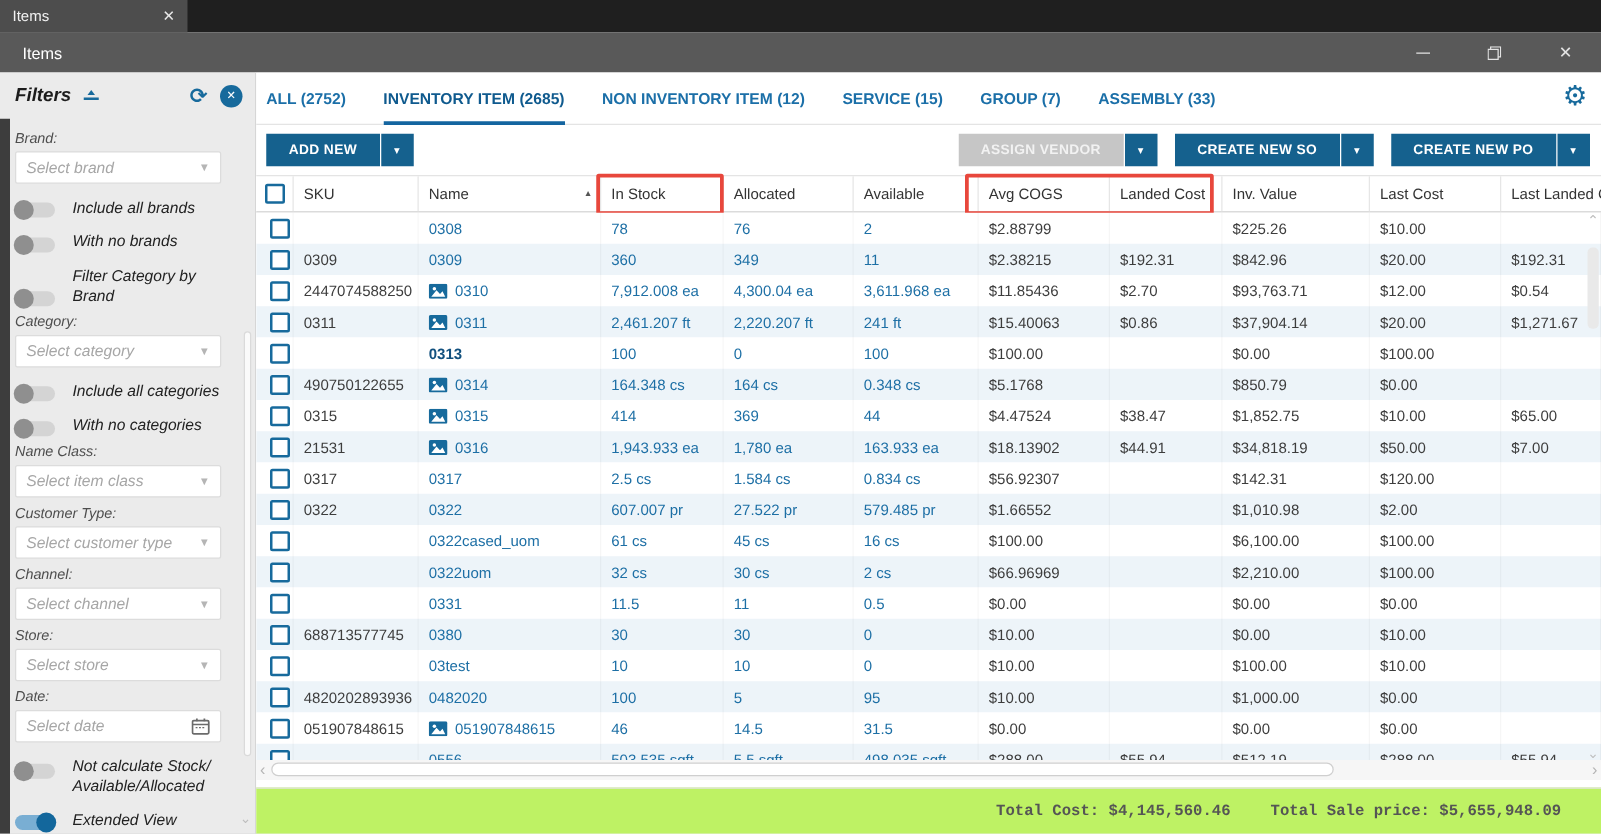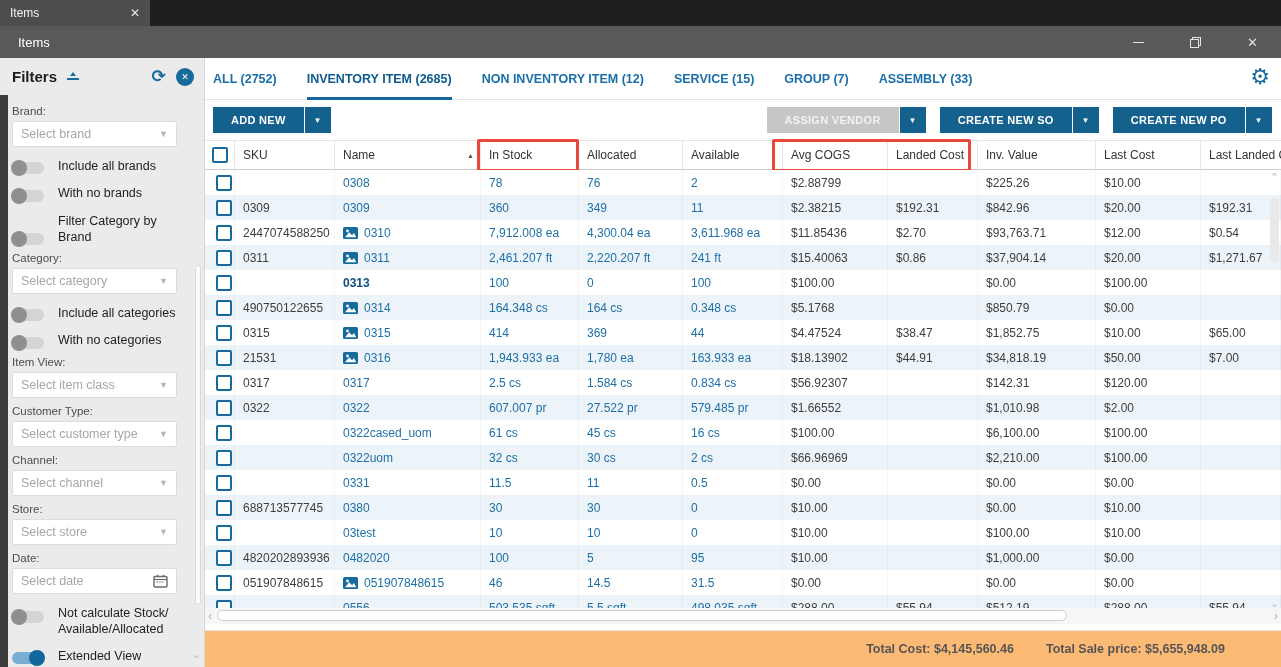--- a/index.html
+++ b/index.html
@@ -13,21 +13,21 @@
   .wtab-x { margin-left:auto; font-size:12px; color:#e8e8e8; cursor:pointer; }
 
   
   .titlebar { position:absolute; left:0; top:26px; width:1281px; height:32px; background:#595959; color:#fff;
               display:flex; align-items:center; padding-left:18px; font-size:13px; }
   .winbtns { position:absolute; right:0; top:0; height:32px; display:flex; }
   .wbtn { width:57px; height:32px; display:flex; align-items:center; justify-content:center; color:#e3e3e3; font-size:13px; cursor:pointer; }
   .minline { display:inline-block; width:11px; height:1px; background:#e3e3e3; }
 
   
-  .sidebar { position:absolute; left:0; top:58px; width:205px; height:609px; background:#ebebeb; border-right:1px solid #d6d6d6; }
+  .sidebar { position:absolute; left:0; top:58px; width:205px; height:609px; background:#ebebeb; border-right:1px solid #d6d6d6;font-style:italic; }
   .fheader { height:37px; display:flex; align-items:center; padding:0 10px 0 12px; }
   .ftitle { font-size:15px; font-weight:bold; color:#1c1c1c; }
   .collapse-ic { margin-left:8px; cursor:pointer; display:inline-flex; }
   .fh-spacer { flex:1; }
   .refresh { color:#176a9c; font-size:17px; font-weight:bold; margin-right:10px; cursor:pointer; }
   .clearf { width:18px; height:18px; border-radius:50%; background:#176a9c; color:#fff; font-size:9px;
             display:flex; align-items:center; justify-content:center; cursor:pointer; }
   .darkstrip { position:absolute; left:0; top:37px; width:8px; height:572px; background:#3d3d3d; }
   .fbody { position:absolute; left:12px; top:40px; width:178px; }
   .flabel { font-size:11.5px; color:#4d4d4d; margin:7px 0 4px 0; }
@@ -99,23 +99,23 @@
 
   
   .vscroll { position:absolute; right:0; top:112px; width:13px; height:440px; }
   .vchev { position:absolute; left:0; width:13px; text-align:center; color:#bdbdbd; font-size:11px; line-height:10px; }
   .vthumb { position:absolute; left:2px; top:28px; width:9px; height:65px; background:#e9e9e9; border-radius:4px; }
   .hscroll { position:absolute; left:0; top:550px; width:1076px; height:16px; background:#f6f6f6; }
   .hchev { position:absolute; top:1px; color:#b5b5b5; font-size:13px; line-height:14px; }
   .hthumb { position:absolute; left:12px; top:2px; width:850px; height:11px; background:#fff; border:1px solid #cfcfcf; border-radius:6px; }
 
   
-  .statusbar { position:absolute; left:0; top:572px; width:1076px; height:37px; background:#fdba74;
+  .statusbar { position:absolute; left:0; top:572px; width:1076px; height:37px; background:#bef264;
                border-top:1px solid #e2e2e2; display:flex; align-items:center; justify-content:flex-end;
-               padding-right:56px; font-size:12.5px; color:#555; font-weight:bold; }
+               padding-right:32px; font-size:12.5px; color:#555; font-weight:bold;font-family:Liberation Mono, monospace; }
   .stat-group { margin-left:32px; }
 </style>
 </head>
 <body>
 
 <div class="screen">
 
   <div class="tabstrip">
     <div class="wtab">
       <span>Items</span>
@@ -192,21 +192,21 @@
           </span>
         <span class="tlabel">Include all categories</span>
       </div>
       <div class="togrow">
         <span class="tog">
             <span class="knob"></span>
           </span>
         <span class="tlabel">With no categories</span>
       </div>
 
-      <div class="flabel">Item View:</div>
+      <div class="flabel">Name Class:</div>
       <div class="fselect">
         <span class="ph">Select item class</span>
         <span class="selarrow">▼</span>
       </div>
 
       <div class="flabel">Customer Type:</div>
       <div class="fselect">
         <span class="ph">Select customer type</span>
         <span class="selarrow">▼</span>
       </div>

